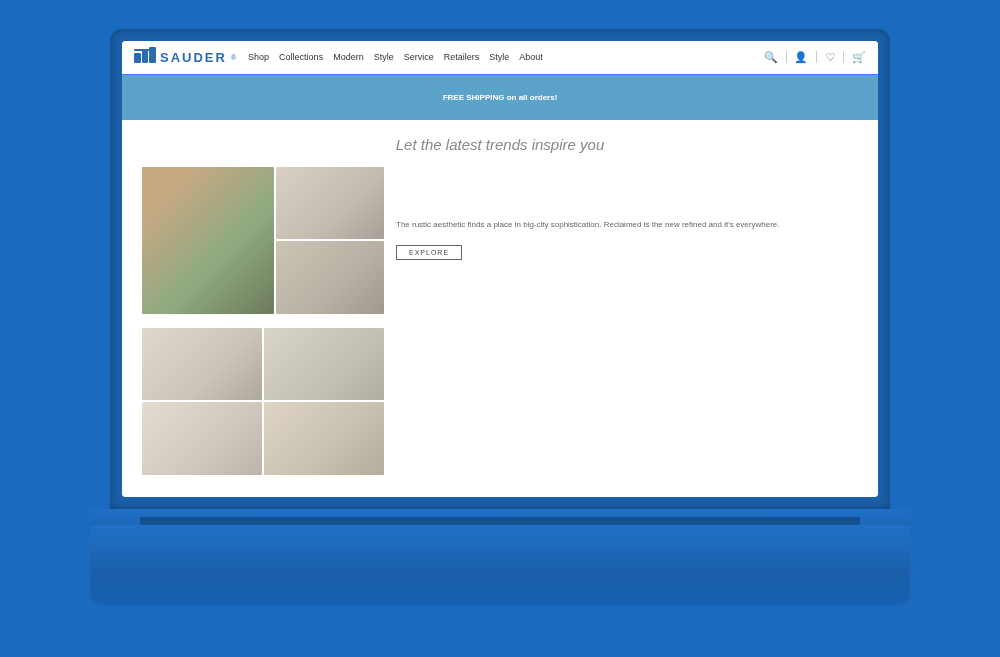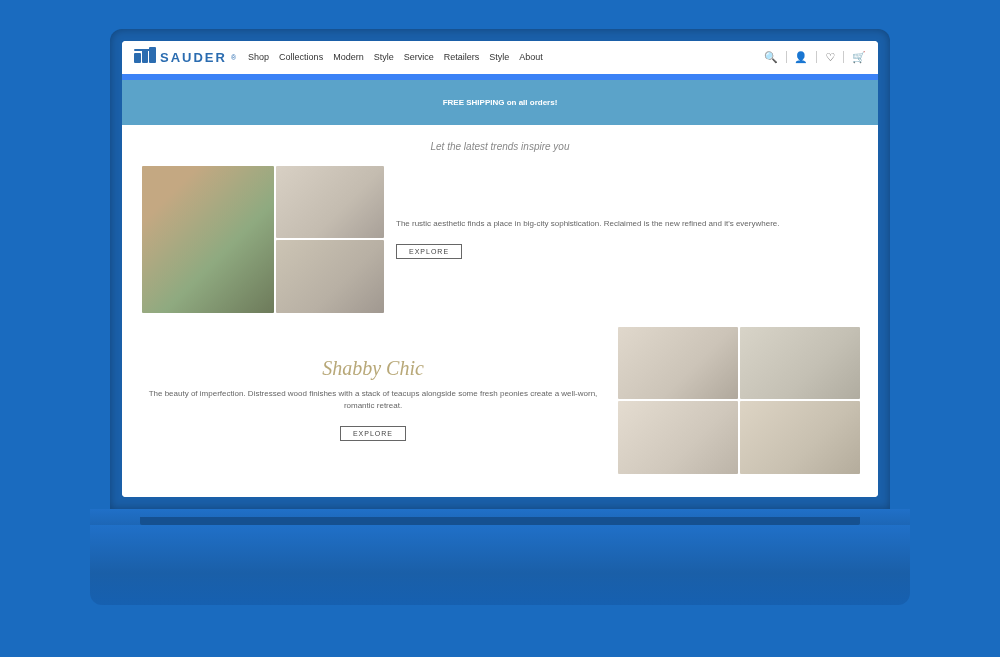--- a/index.html
+++ b/index.html
@@ -70,21 +70,21 @@
       height: 80px;
       background: linear-gradient(180deg, #2070c8 0%, #1a5fa8 60%, #1660b0 100%);
       border-radius: 0 0 12px 12px;
     }
 
     
     .nav-bar {
       display: flex;
       align-items: center;
       padding: 6px 12px;
-      border-bottom: 6px solid #3b82f6;
+      border-bottom: 1px solid #3b82f6;
       background: #fff;
       flex-shrink: 0;
     }
 
     .logo-area {
       display: flex;
       align-items: center;
       gap: 4px;
       margin-right: 12px;
     }
@@ -167,21 +167,21 @@
       letter-spacing: 1px;
     }
 
     .page-title h1 .by-style {
       font-weight: 400;
       font-style: italic;
     }
 
     .page-subtitle {
       text-align: center;
-      font-size: 10px;
+      font-size: 15px;
       color: #888;
       font-style: italic;
       margin-bottom: 14px;
     }
 
     
     .style-section {
       display: flex;
       align-items: center;
       margin-bottom: 16px;
@@ -332,31 +332,20 @@
             <div class="style-desc">
               <span>The rustic aesthetic finds a place in big-city sophistication. Reclaimed is the new refined and it's everywhere.</span>
             </div>
             <div class="explore-btn">
               <span>EXPLORE</span>
             </div>
           </div>
         </div>
 
         <div class="style-section left-text">
-          <div class="style-info left">
-            <div class="style-name">
-              <span>Shabby Chic</span>
-            </div>
-            <div class="style-desc">
-              <span>The beauty of imperfection. Distressed wood finishes with a stack of teacups alongside some fresh peonies create a well-worn, romantic retreat.</span>
-            </div>
-            <div class="explore-btn">
-              <span>EXPLORE</span>
-            </div>
-          </div>
           <div class="img-mosaic sc-mosaic">
             <div class="mosaic-cell cell-chair"></div>
             <div class="mosaic-cell cell-desk"></div>
             <div class="mosaic-cell cell-sofa"></div>
             <div class="mosaic-cell" style="background: linear-gradient(135deg, #ddd4c4 0%, #c8c0b0 60%, #b4ac9c 100%);"></div>
           </div>
         </div>
 
       </div>
     </div>

